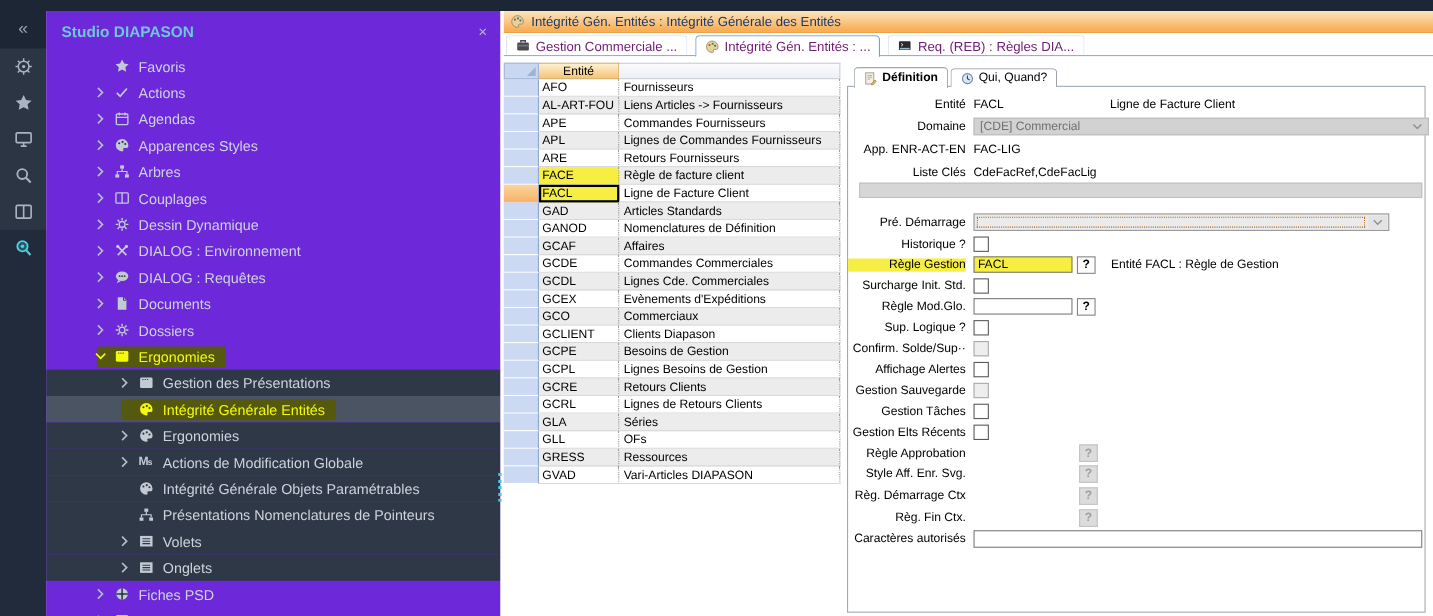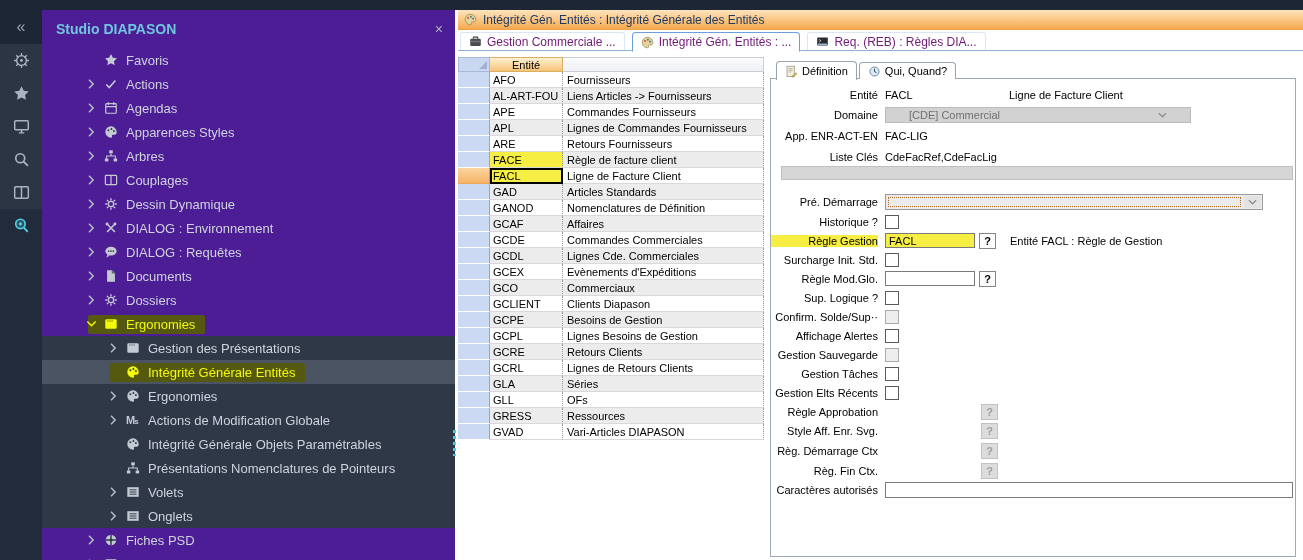--- a/index.html
+++ b/index.html
@@ -14,21 +14,21 @@
            display:flex;flex-direction:column;align-items:center}
   #collapse{height:34px;width:42px;background:#1d2634;color:#97a1b0;display:flex;
             align-items:center;justify-content:center;font-size:16px;cursor:pointer}
   #ibicons{display:flex;flex-direction:column;width:42px}
   .ibico{width:42px;height:33px;display:flex;align-items:center;justify-content:center;color:#a9b3c1}
   .ibico svg{width:17px;height:17px;display:block}
   .ibico.f-active{color:#4fd0e2;background:#212b3b}
   #ibfill{flex:1;width:42px;background:#212b3b}
 
   
-  #sidebar{position:absolute;left:42px;top:10px;width:413px;height:550px;background:#4c1d95;
+  #sidebar{position:absolute;left:42px;top:10px;width:413px;height:550px;background:#6d28d9;
            color:#ced3db;font-size:13px;overflow:hidden}
   #sbtitle{height:38px;display:flex;align-items:center;padding:0 12px 0 14px}
   #sbtitle .t{color:#6fc6de;font-weight:bold;font-size:14px;flex:1}
   #sbclose{color:#aeb6c2;font-size:14px;cursor:pointer}
   .srow{height:24px;display:flex;align-items:center;padding-left:46px;white-space:nowrap;cursor:pointer}
   .srow.lvl1{padding-left:68px}
   .srow.f-sub{background:#2e3847}
   .srow.f-selected{background:#4b5463}
   .band{display:flex;align-items:center;height:19px;border-radius:2px}
   .f-highlight .band{background:#55590f;padding-right:10px}
@@ -80,36 +80,36 @@
   .trow.f-selected .code{outline:2px solid #000;outline-offset:-2px;background:#f6ee43}
 
   #splitter{position:absolute;left:453px;top:430px;width:3px;height:26px;
             background:repeating-linear-gradient(180deg,#49c8e8 0 3px,transparent 3px 6px)}
 
   
   #ptabs{position:absolute;left:321px;top:51px;display:flex;gap:2px;z-index:2}
   .ptab{display:flex;align-items:center;gap:4px;height:16px;margin-top:1px;padding:0 8px;
         border:1px solid #9aa4ae;border-bottom:none;border-radius:4px 4px 0 0;background:#fff;
         font-size:11px;color:#000;white-space:nowrap;cursor:pointer}
-  .ptab.f-active{font-weight:normal;height:18px;margin-top:0}
+  .ptab.f-active{font-weight:bold;height:18px;margin-top:0}
   #panel{position:absolute;left:315px;top:68px;width:526px;height:479px;border:1px solid #a0aab4;
          box-sizing:border-box;font-size:11px;color:#000;background:#fff}
   #graybar{position:absolute;left:10px;top:87px;width:512px;height:14px;background:#d6d6d6;
            border:1px solid #c0c0c0;box-sizing:border-box}
   #form{padding-top:6px}
   .frow{display:flex;align-items:center;height:19px}
   .h20{height:20px}.h21{height:21px}.sp24{height:24px}
   .flabel{width:107px;text-align:right;white-space:nowrap;overflow:hidden;flex:none}
   .flabel.hl{background:#f6ee43}
   .fgap{width:7px;flex:none}
   .fval{white-space:nowrap}
   .fval.w{width:124px;flex:none}
   .combo{height:16px;box-sizing:border-box;position:relative;flex:none}
-  .combo.dis{width:306px;background:#d2d2d2;border:1px solid #bcbcbc;color:#707070;
-             display:flex;align-items:center;padding:0 23px}
+  .combo.dis{width:414px;background:#d2d2d2;border:1px solid #bcbcbc;color:#707070;
+             display:flex;align-items:center;padding:0 5px}
   .combo.dis .cv{flex:1}
   .cchev{color:#8a9096;display:flex;align-items:center}
   .cchev svg{width:9px;height:6px}
   .combo.foc{width:378px;background:#ebebeb;border:1px solid #9a9a9a}
   .combo.foc::before{content:"";position:absolute;left:2px;top:2px;right:21px;bottom:2px;
                      border:1px dotted #b2691e}
   .combo.foc .cbtn{position:absolute;right:1px;top:1px;bottom:1px;width:17px;background:#e3e3e3;
                    display:flex;align-items:center;justify-content:center;color:#6a7074}
   .cb{width:12px;height:12px;border:1px solid #5a5a5a;background:#fff;flex:none;box-sizing:content-box}
   .cb.dis{border-color:#aaa;background:#eee}

